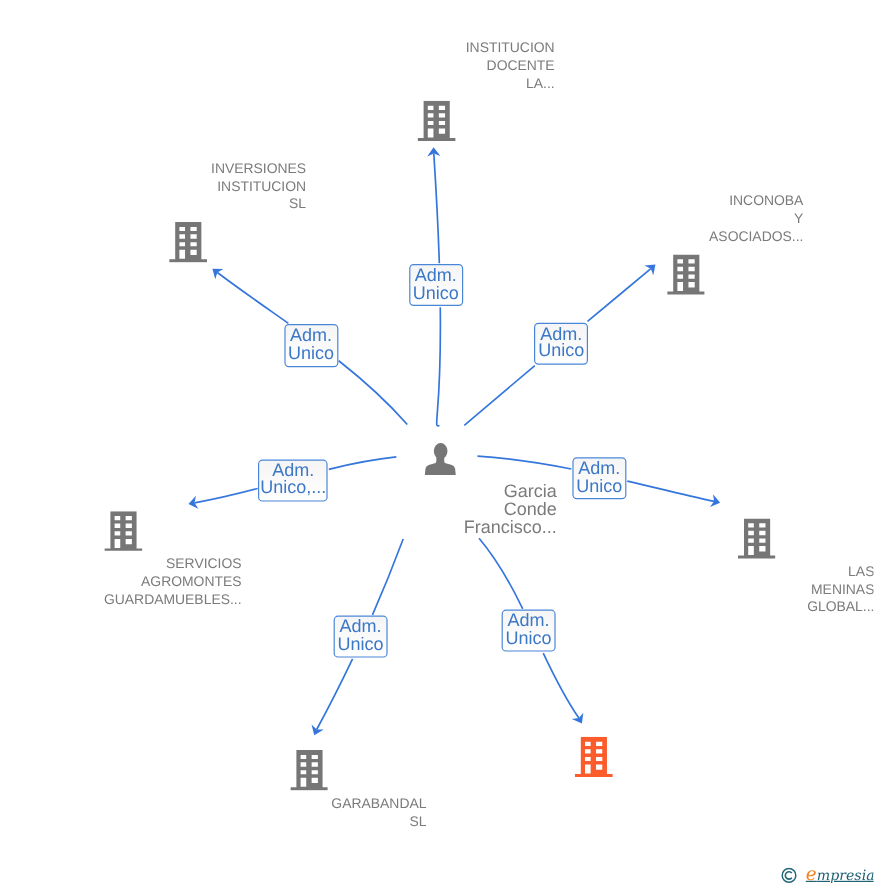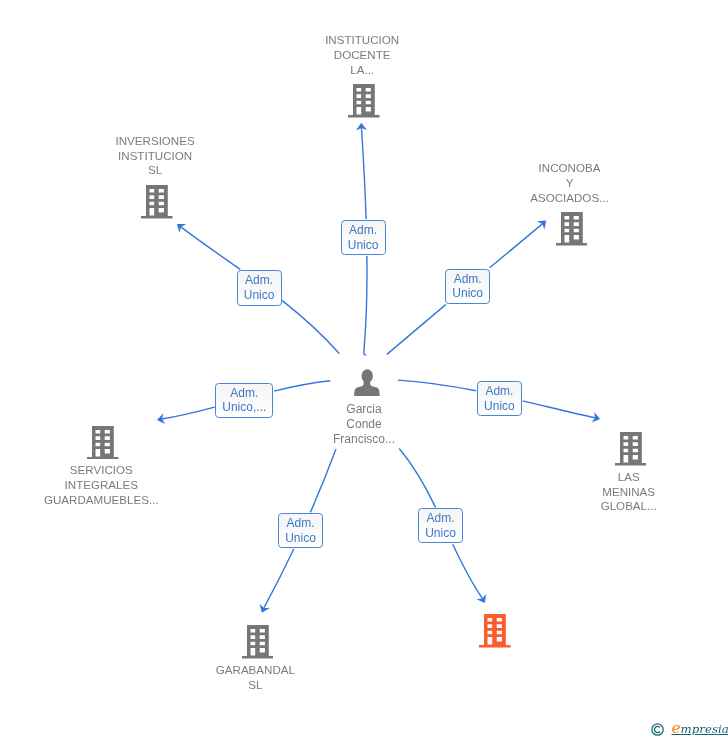--- a/index.html
+++ b/index.html
@@ -1,33 +1,33 @@
 <!DOCTYPE html>
 <html><head>
 <meta charset="utf-8">
 <title>Empresia relations network</title>
 <style>
   html,body{margin:0;padding:0;background:#ffffff;}
   body{width:728px;height:740px;overflow:hidden;font-family:"Liberation Sans",sans-serif;
        -webkit-font-smoothing:antialiased;-moz-osx-font-smoothing:grayscale;}
   #stage{position:relative;width:728px;height:740px;background:#ffffff;overflow:hidden;}
   svg#edge-layer{position:absolute;left:0;top:0;width:728px;height:740px;}
-  .node{position:absolute;width:200px;margin-left:-100px;text-align:center;}
+  .node{position:absolute;width:200px;margin-left:-100px;text-align:right;}
   .node.below .nodelabel{margin-top:4.1px;}
   .node.center .nodelabel{margin-top:5.7px;}
   .node.above .icon{margin-top:6.8px;}
   .nodelabel{color:#7b7b7b;font-size:11.6px;line-height:14.9px;white-space:pre-line;}
-  .node.center .nodelabel,.node.hl .nodelabel{font-size:12px;line-height:15.05px;}
+  .node.center .nodelabel,.node.hl .nodelabel{font-size:15px;line-height:15.05px;}
   .icon{position:relative;left:1.9px;}
   .node.center .icon{left:2.6px;}
   .icon{display:block;margin:0 auto;}
   .elabel{position:absolute;box-sizing:border-box;
       border:1.35px solid #4a86d8;border-radius:3.7px;
       background-image:linear-gradient(to bottom,#f5f5f5 0%,#f8f8f8 35%,#fcfcfc 70%,#ffffff 92%,#ffffff 100%);
-      color:#3c78c8;font-size:12px;line-height:14.6px;white-space:pre-line;
+      color:#3c78c8;font-size:15px;line-height:14.6px;white-space:pre-line;
       text-align:center;display:flex;align-items:center;justify-content:center;}
   #footer{position:absolute;left:651px;top:720px;}
   #copyright-icon{position:absolute;left:0;top:2.5px;}
   #brand{position:absolute;left:20.5px;top:0;font-family:"DejaVu Serif",serif;font-style:italic;
      font-size:11.8px;color:#1d6173;line-height:16px;white-space:nowrap;text-decoration:underline;}
   #brand .lead{color:#f5821f;font-size:15.4px;}
 </style>
 </head>
 <body>
 
@@ -87,21 +87,21 @@
 ASOCIADOS...</div>
       <svg class="icon" width="31.5" height="33.5" viewBox="0 0 31.5 33.5">
           <path fill="#767676" fill-rule="evenodd" d="M5,0 H26.8 V31 H31.5 V33.5 H0 V31 H5 Z M8.5,4.07 H13.2 V7.6 H8.5 Z M17.7,4.07 H22.9 V7.6 H17.7 Z M8.5,10.3 H13.2 V14 H8.5 Z M17.7,10.3 H22.9 V14 H17.7 Z M8.5,16.8 H13.2 V20.2 H8.5 Z M17.7,16.8 H22.9 V20.2 H17.7 Z M8.5,23.1 H13.2 V30.6 H8.5 Z M17.7,23.1 H22.9 V27.5 H17.7 Z "></path>
         </svg>
     </div>
     <div class="node below" style="left:101.3px;top:425.5px;">
       <svg class="icon" width="31.5" height="33.5" viewBox="0 0 31.5 33.5">
           <path fill="#767676" fill-rule="evenodd" d="M5,0 H26.8 V31 H31.5 V33.5 H0 V31 H5 Z M8.5,4.07 H13.2 V7.6 H8.5 Z M17.7,4.07 H22.9 V7.6 H17.7 Z M8.5,10.3 H13.2 V14 H8.5 Z M17.7,10.3 H22.9 V14 H17.7 Z M8.5,16.8 H13.2 V20.2 H8.5 Z M17.7,16.8 H22.9 V20.2 H17.7 Z M8.5,23.1 H13.2 V30.6 H8.5 Z M17.7,23.1 H22.9 V27.5 H17.7 Z "></path>
         </svg>
       <div class="nodelabel">SERVICIOS
-INTEGRALES
+AGROMONTES
 GUARDAMUEBLES...</div>
     </div>
     <div class="node below" style="left:628.7px;top:432px;">
       <svg class="icon" width="31.5" height="33.5" viewBox="0 0 31.5 33.5">
           <path fill="#767676" fill-rule="evenodd" d="M5,0 H26.8 V31 H31.5 V33.5 H0 V31 H5 Z M8.5,4.07 H13.2 V7.6 H8.5 Z M17.7,4.07 H22.9 V7.6 H17.7 Z M8.5,10.3 H13.2 V14 H8.5 Z M17.7,10.3 H22.9 V14 H17.7 Z M8.5,16.8 H13.2 V20.2 H8.5 Z M17.7,16.8 H22.9 V20.2 H17.7 Z M8.5,23.1 H13.2 V30.6 H8.5 Z M17.7,23.1 H22.9 V27.5 H17.7 Z "></path>
         </svg>
       <div class="nodelabel">LAS
 MENINAS
 GLOBAL...</div>
     </div>

